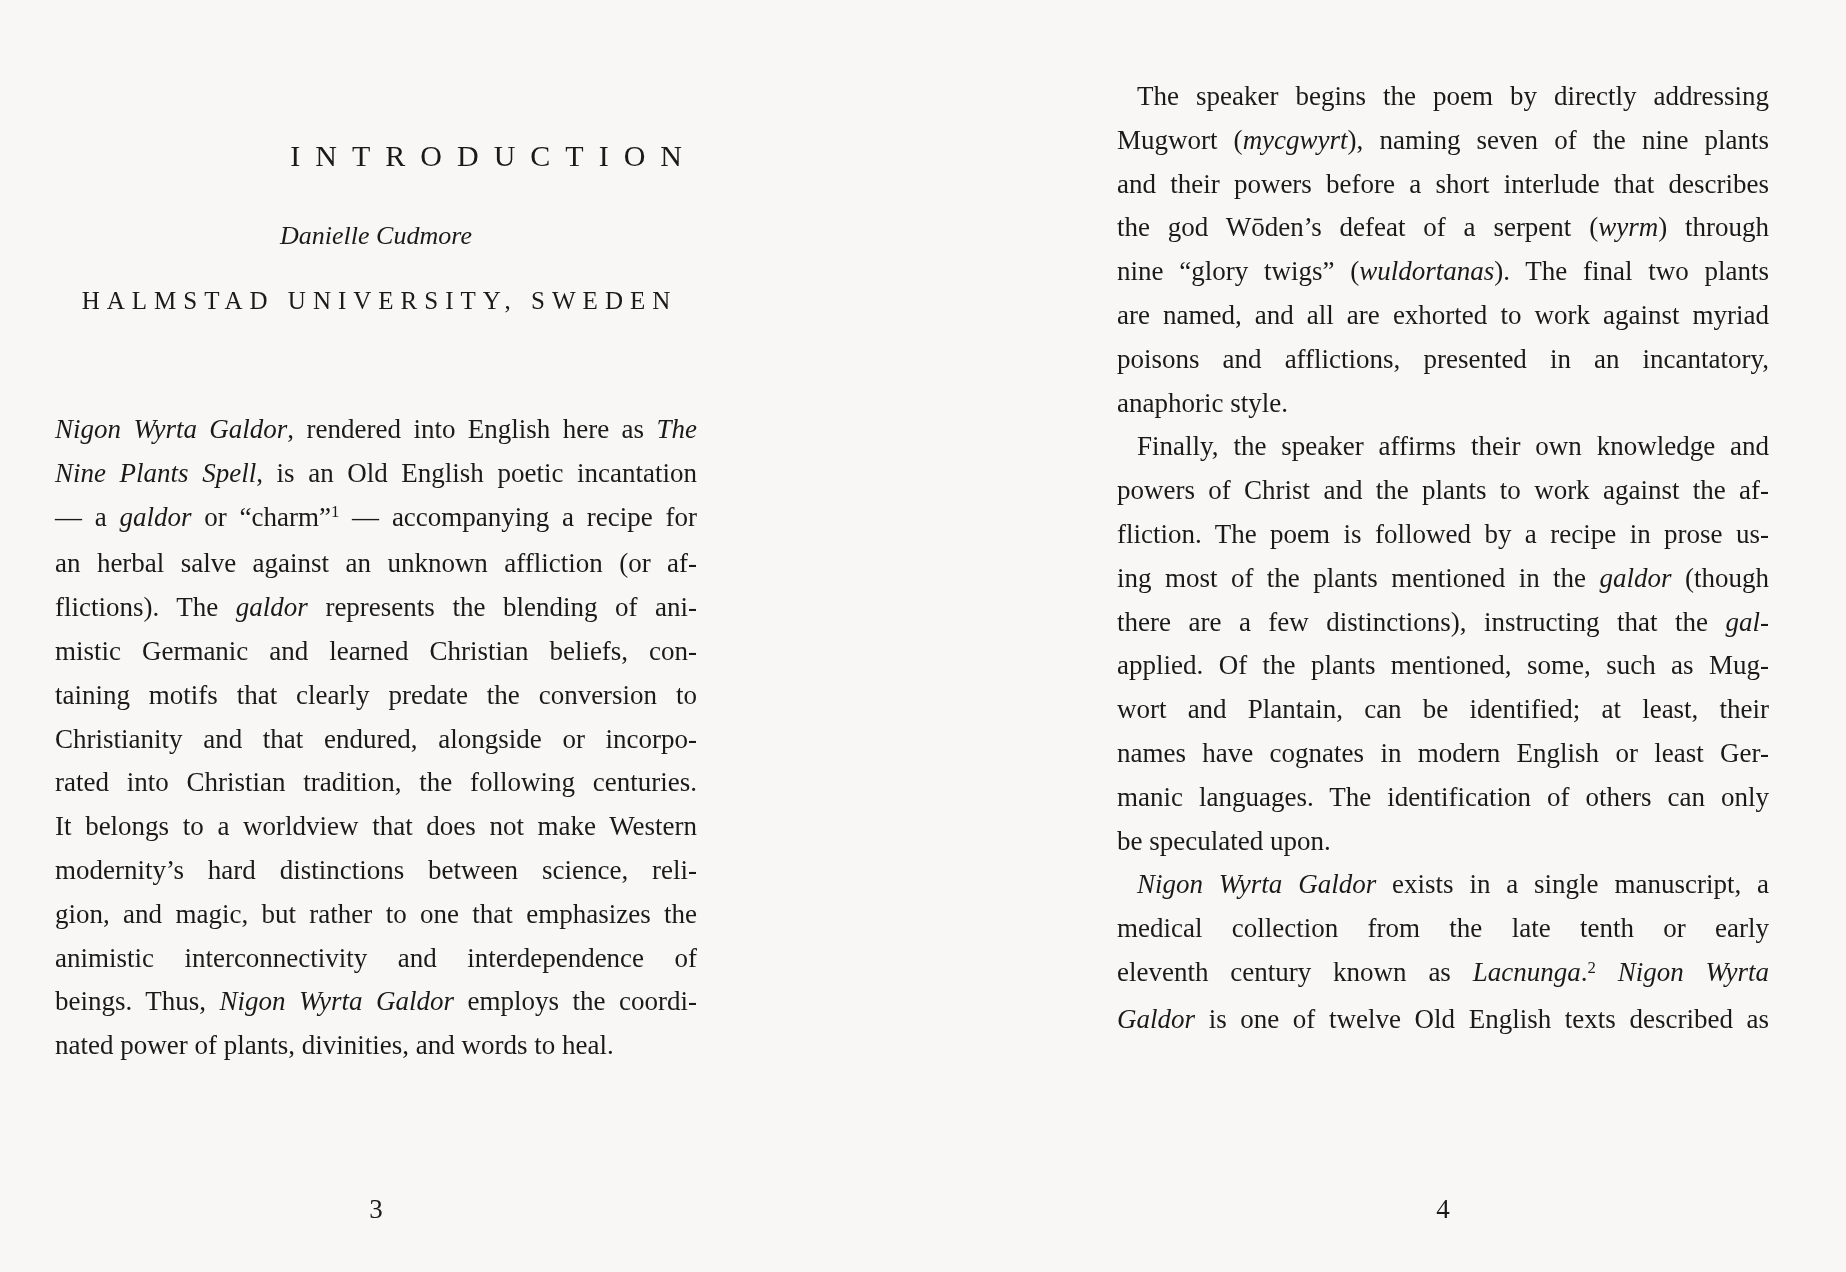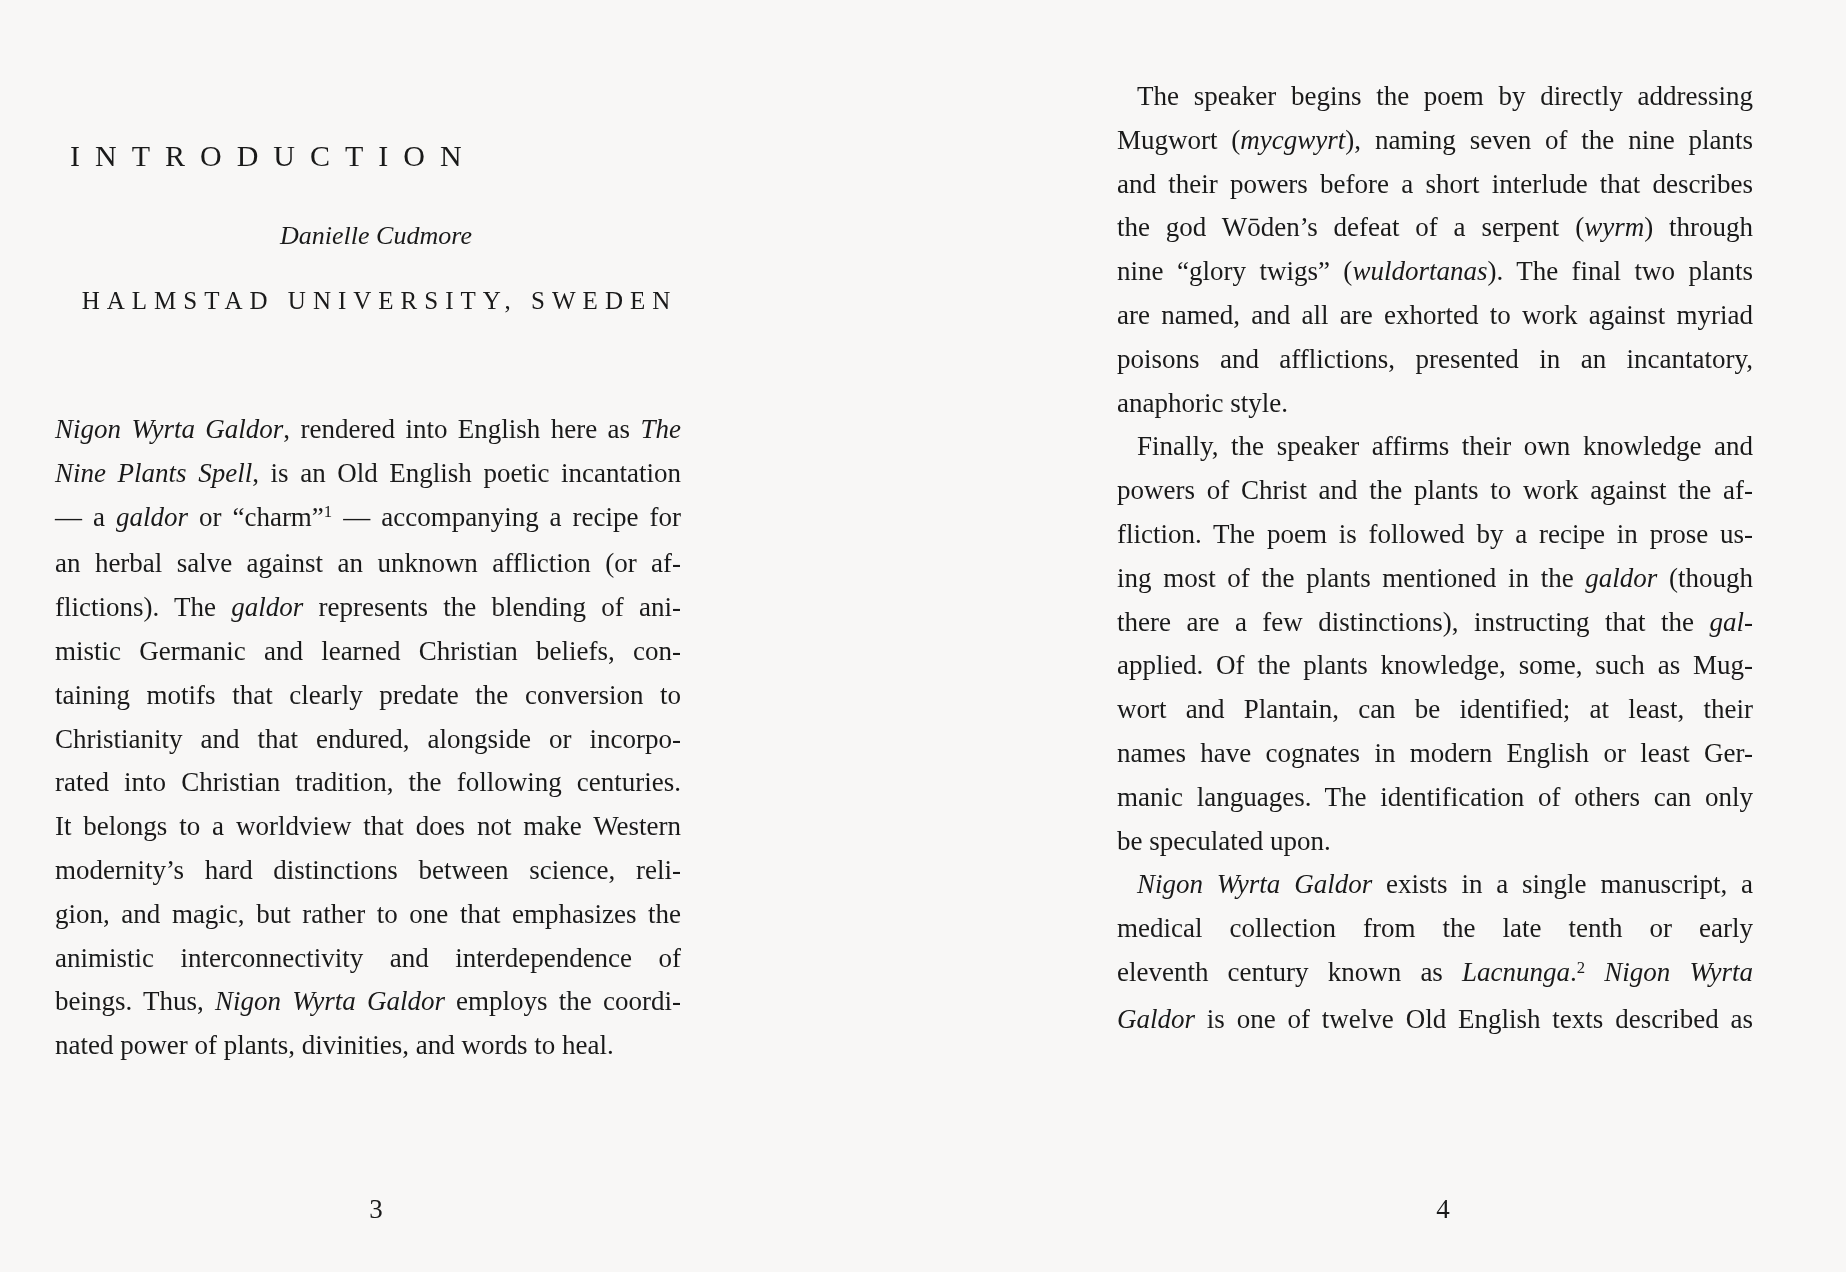--- a/index.html
+++ b/index.html
@@ -12,40 +12,40 @@
     overflow: hidden;
     font-family: "Liberation Serif", "DejaVu Serif", serif;
     color: #1a1a1a;
   }
   .page { position: absolute; top: 0; height: 100%; }
   .page-left  { left: 55px;  width: 642px; }
   .page-right { left: 1117px; width: 652px; }
 
   .chapter-title {
     position: absolute; top: 139px; left: 0; right: 0;
-    text-align: left;
+    text-align: right;
     font-size: 30px; font-weight: 400; line-height: 34px;
     letter-spacing: 0.5em; text-indent: 0.5em;
     white-space: nowrap;
   }
   .author {
     position: absolute; top: 218px; left: 0; right: 0;
     text-align: center;
     font-style: italic;
     font-size: 26px; line-height: 36px;
   }
   .affiliation {
     position: absolute; top: 288px; left: 0; right: 0;
     text-align: center;
     font-size: 25px; line-height: 26px;
     letter-spacing: 0.28em; text-indent: 0.28em;
     white-space: nowrap;
   }
 
-  .body-text { position: absolute; left: 0; right: 16px; }
+  .body-text { position: absolute; left: 0; right: 0; }
   .page-left  .body-text { top: 408px; }
   .page-right .body-text { top: 75px; }
 
   .line {
     font-size: 27px;
     line-height: 43.8px;
     text-align: justify;
     text-align-last: justify;
   }
   .line.para-end { text-align-last: left; }
@@ -101,21 +101,21 @@
         <div class="line"><span>the god Wōden’s defeat of a serpent (</span><em>wyrm</em><span>) through</span></div>
         <div class="line"><span>nine “glory twigs” (</span><em>wuldortanas</em><span>). The final two plants</span></div>
         <div class="line"><span>are named, and all are exhorted to work against myriad</span></div>
         <div class="line"><span>poisons and afflictions, presented in an incantatory,</span></div>
         <div class="line para-end"><span>anaphoric style.</span></div>
         <div class="line indent"><span>Finally, the speaker affirms their own knowledge and</span></div>
         <div class="line"><span>powers of Christ and the plants to work against the af-</span></div>
         <div class="line"><span>fliction. The poem is followed by a recipe in prose us-</span></div>
         <div class="line"><span>ing most of the plants mentioned in the </span><em>galdor</em><span> (though</span></div>
         <div class="line"><span>there are a few distinctions), instructing that the </span><em>gal-</em></div>
-        <div class="line"><span>applied. Of the plants knowledge, some, such as Mug-</span></div>
+        <div class="line"><span>applied. Of the plants mentioned, some, such as Mug-</span></div>
         <div class="line"><span>wort and Plantain, can be identified; at least, their</span></div>
         <div class="line"><span>names have cognates in modern English or least Ger-</span></div>
         <div class="line"><span>manic languages. The identification of others can only</span></div>
         <div class="line para-end"><span>be speculated upon.</span></div>
         <div class="line indent"><em>Nigon Wyrta Galdor</em><span> exists in a single manuscript, a</span></div>
         <div class="line"><span>medical collection from the late tenth or early</span></div>
         <div class="line"><span>eleventh century known as </span><em>Lacnunga</em><span>.</span><span class="sup">2</span><span> </span><em>Nigon Wyrta</em></div>
         <div class="line"><em>Galdor</em><span> is one of twelve Old English texts described as</span></div>
       </div>
     <div class="pagenum">4</div>

